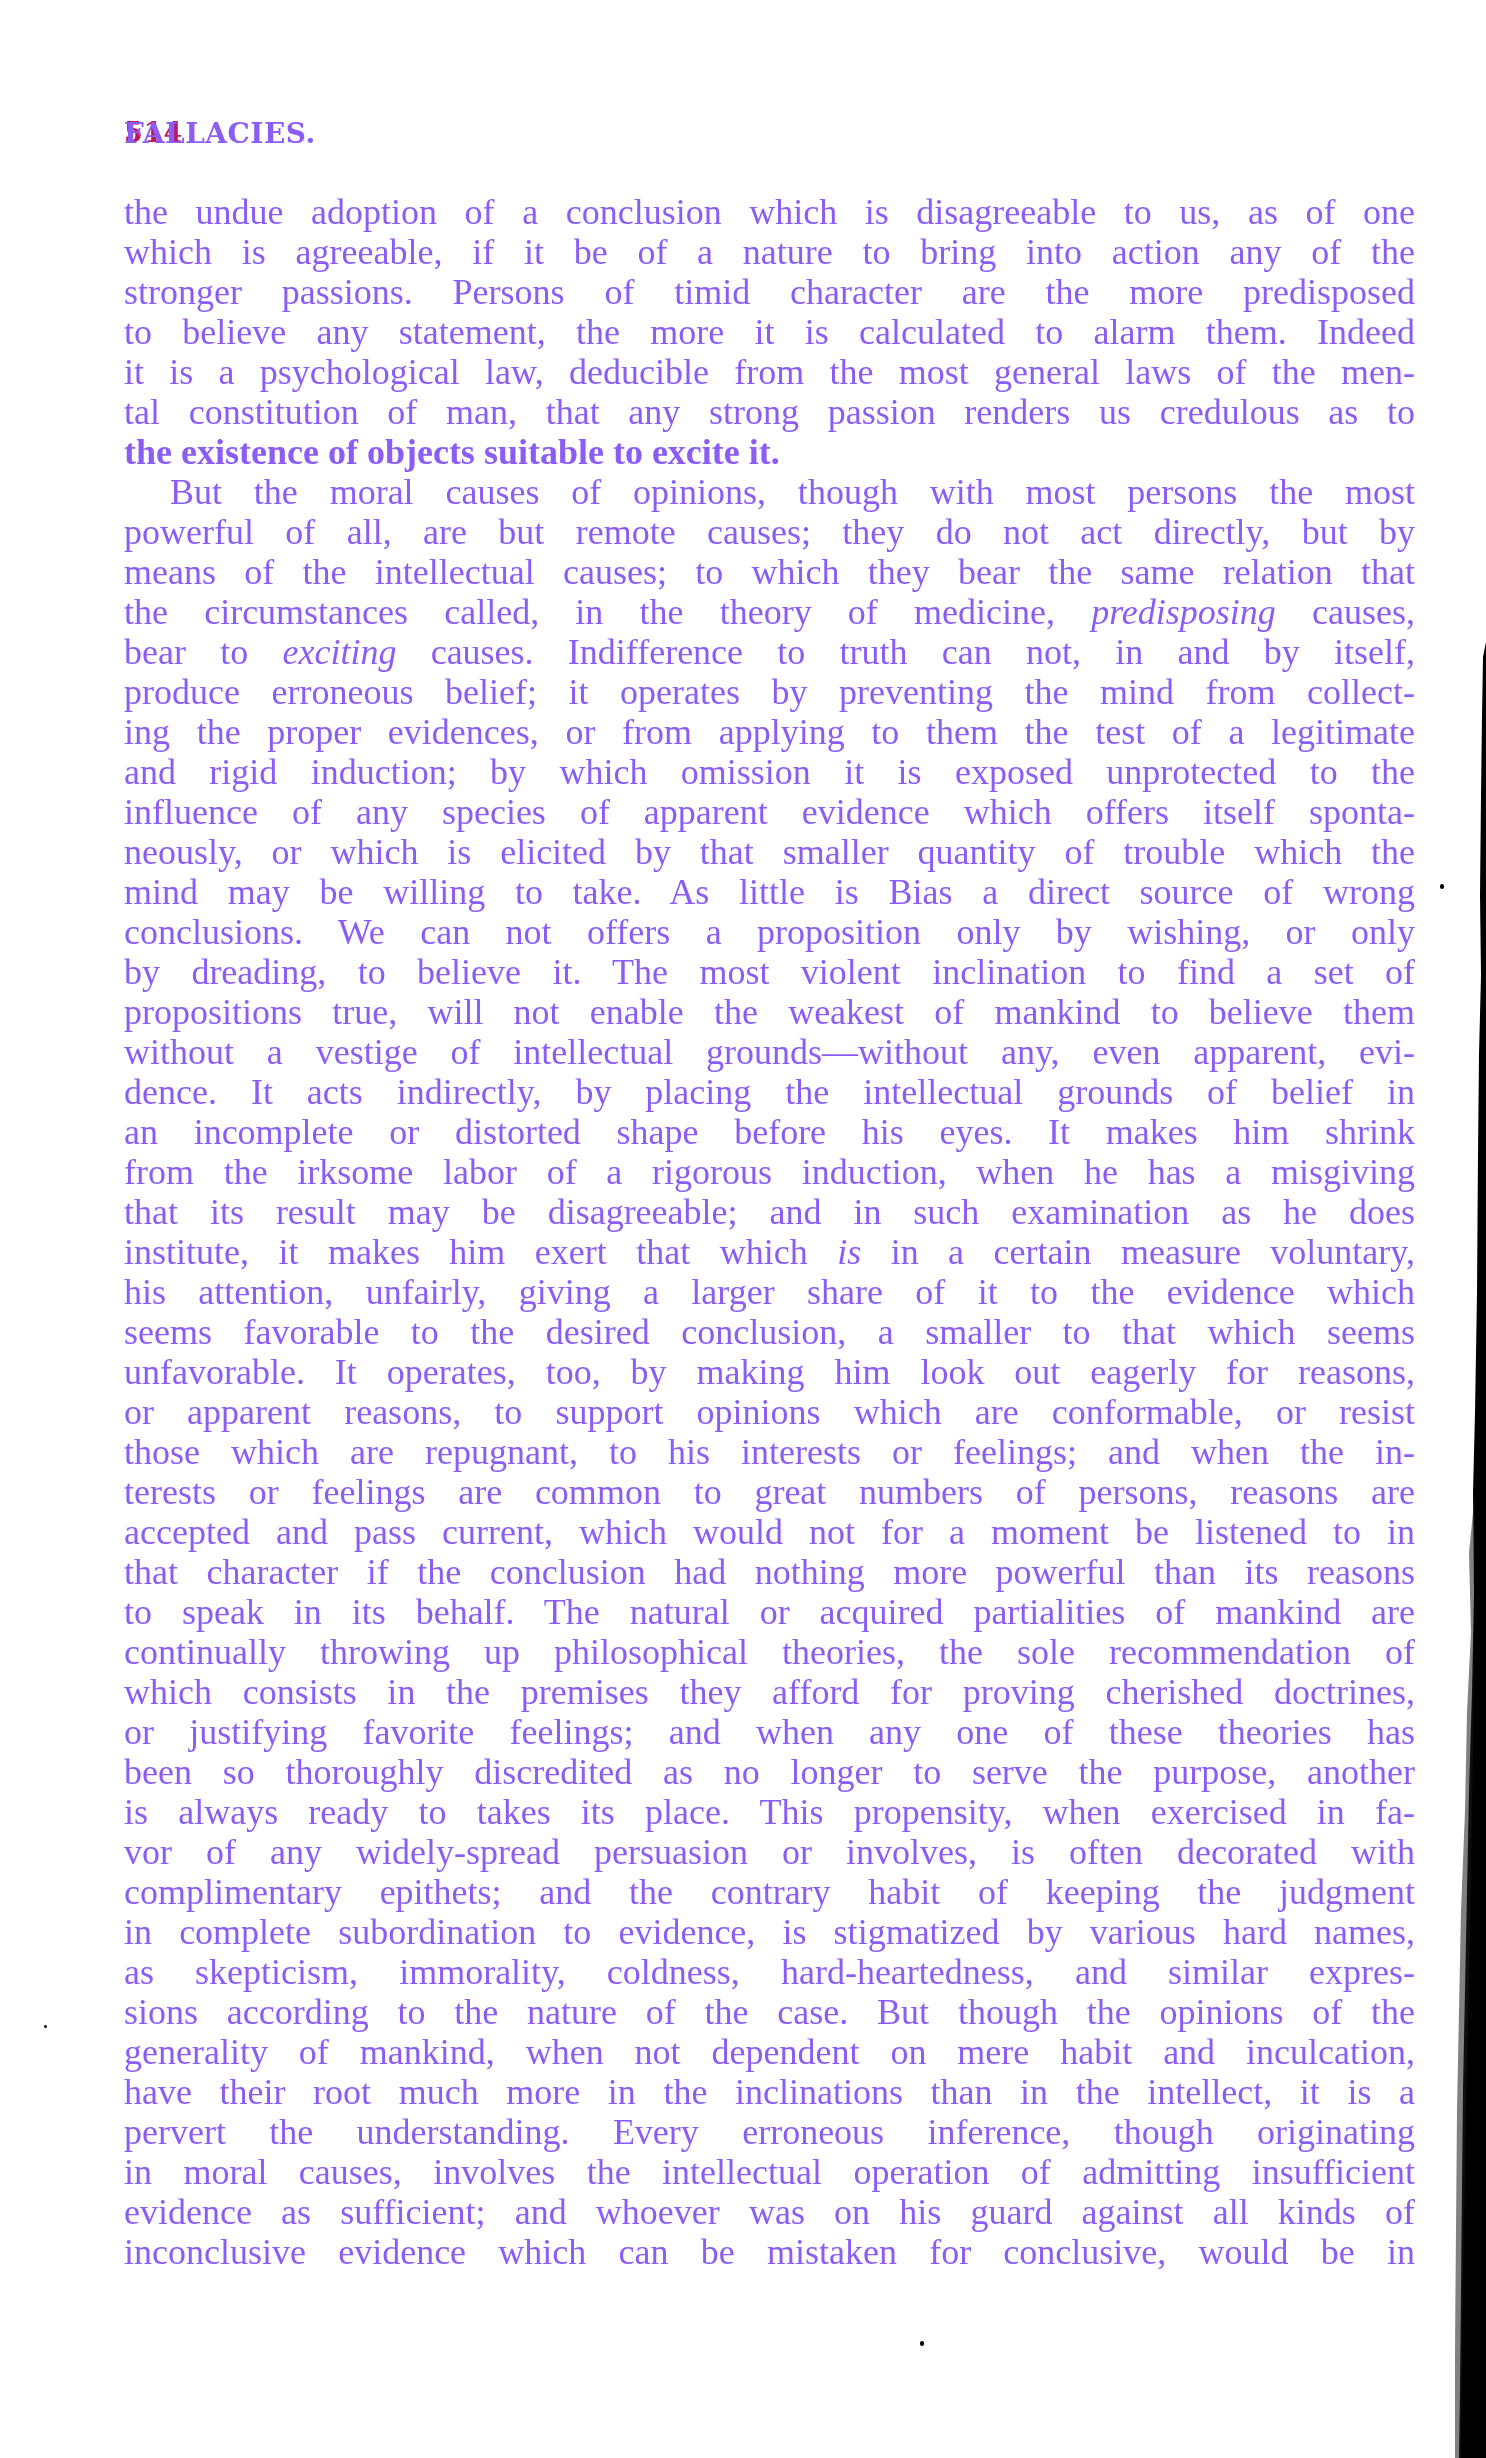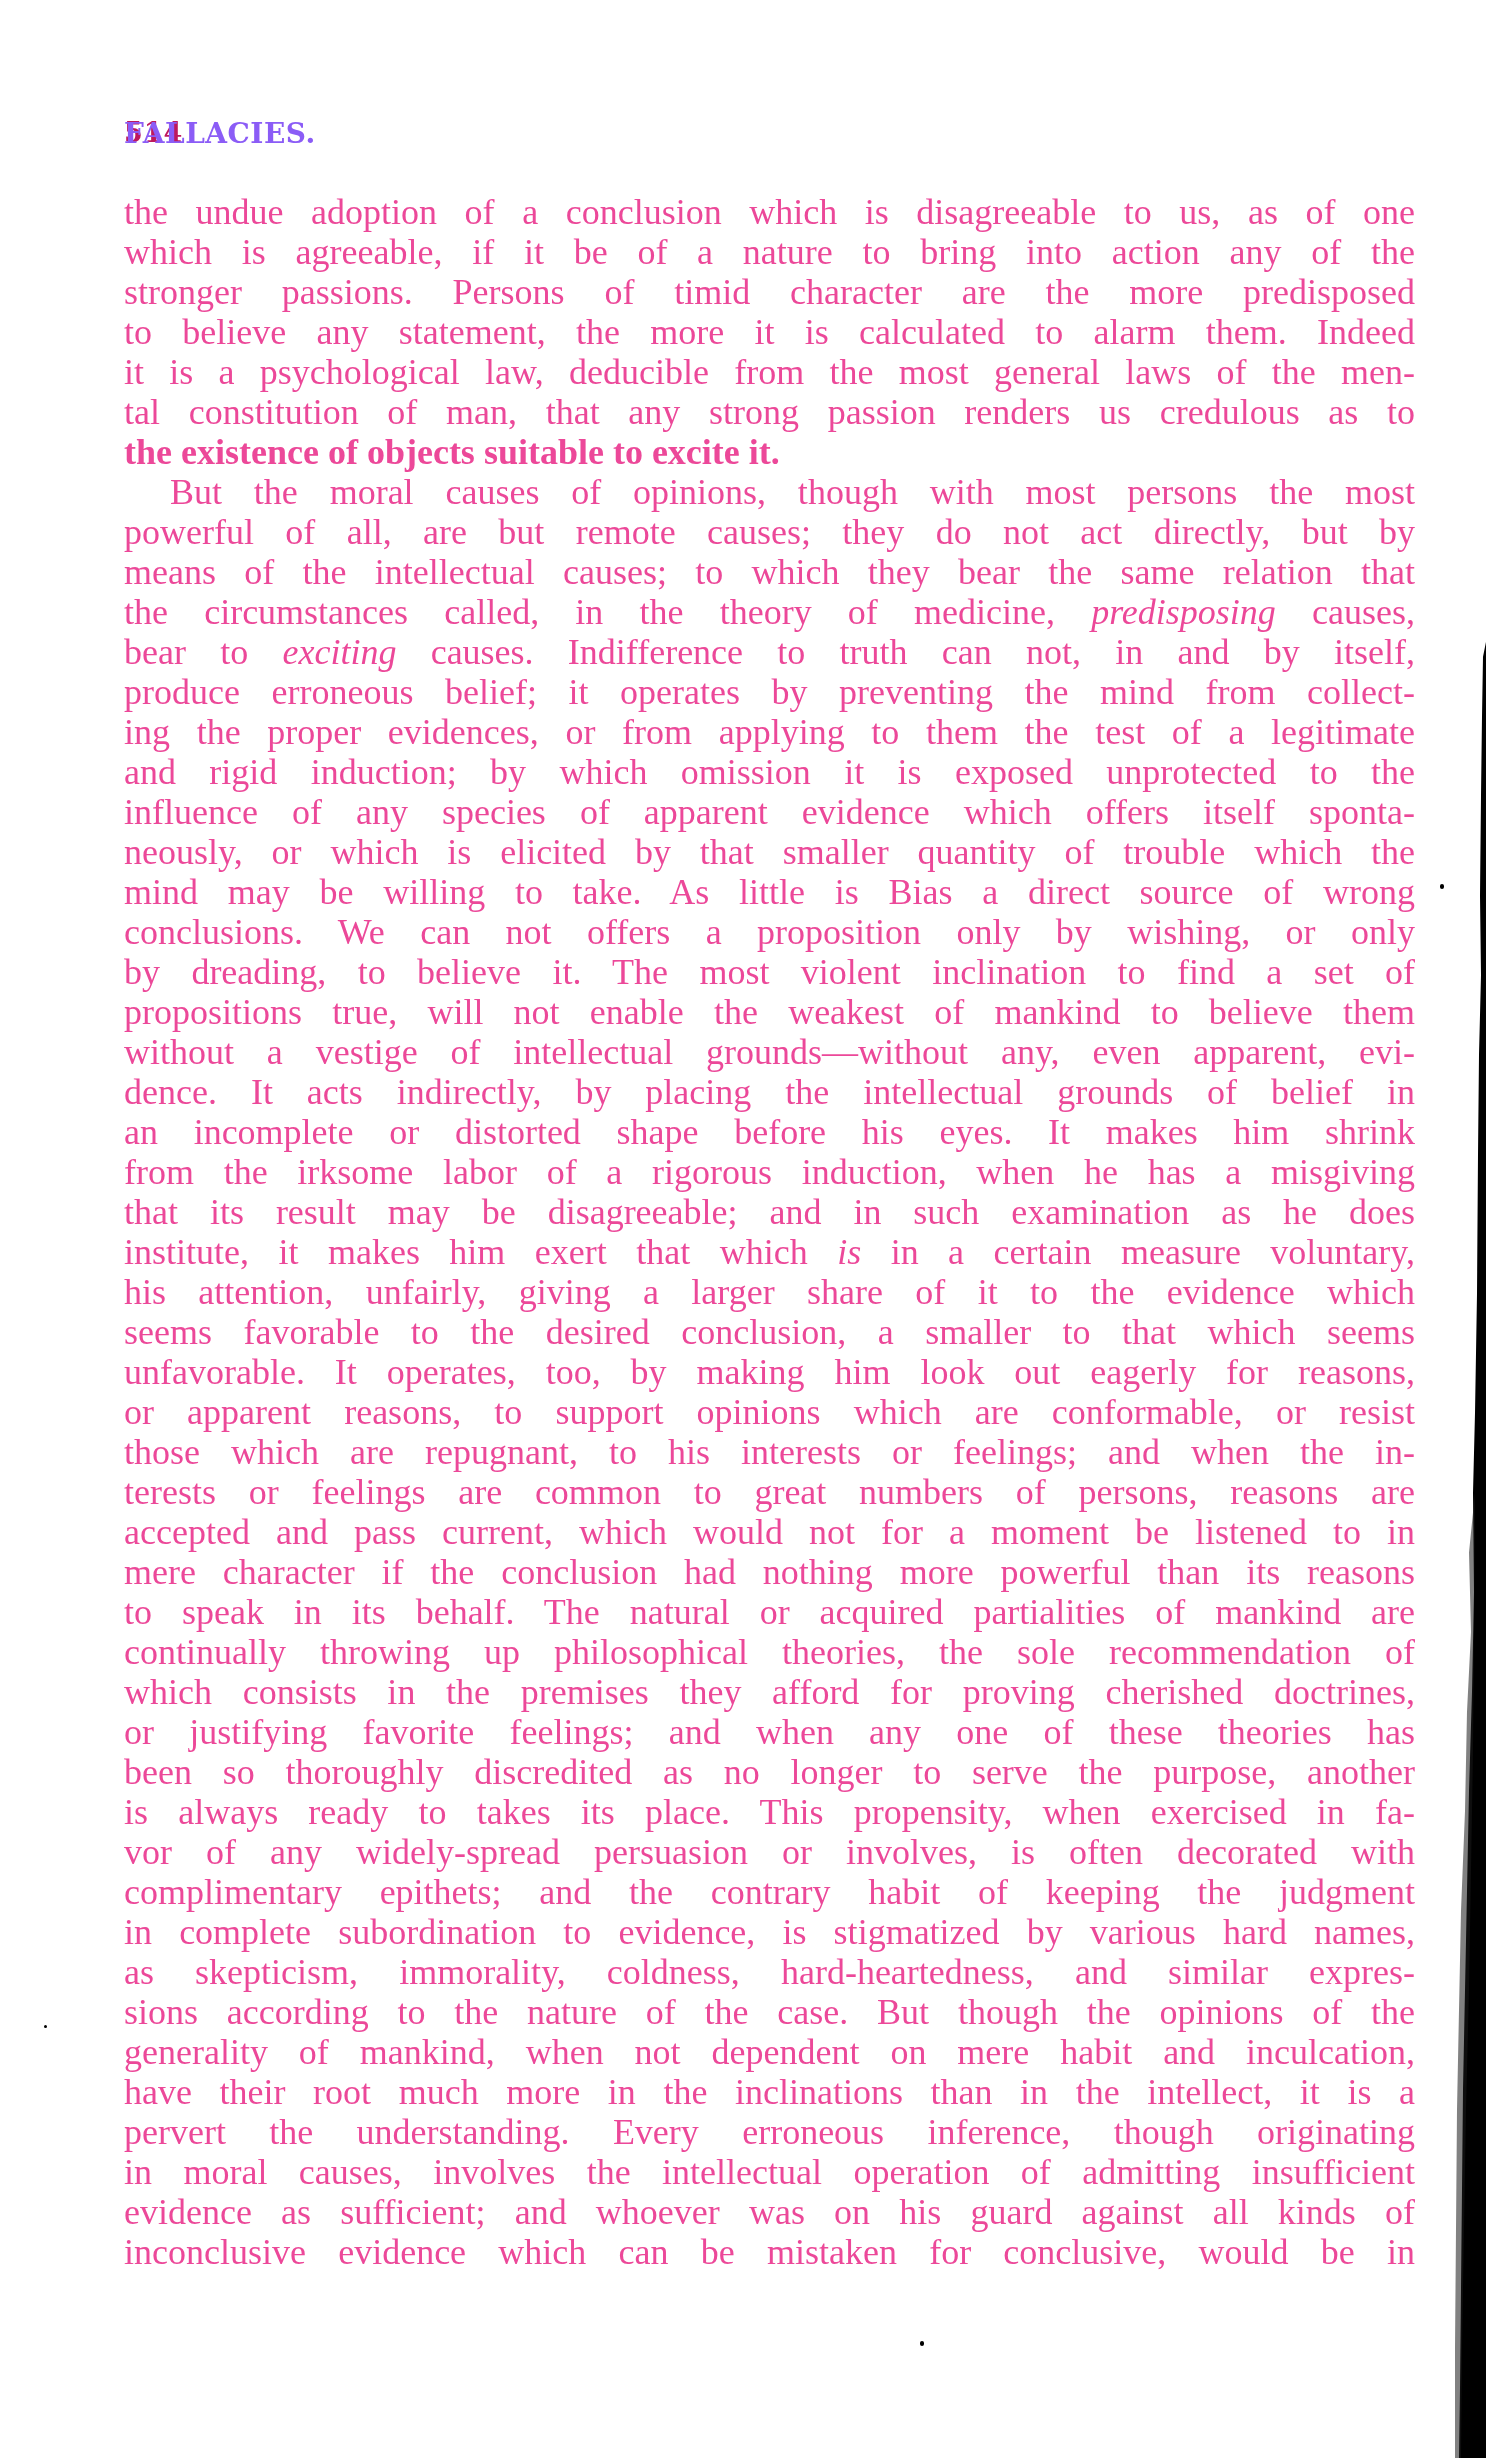--- a/index.html
+++ b/index.html
@@ -1,21 +1,21 @@
 <!DOCTYPE html>
 <html><head>
 <meta charset="utf-8">
 <style>
   html, body { margin: 0; padding: 0; background: #ffffff; }
   body { width: 1487px; height: 2459px; position: relative; overflow: hidden; }
   .page { position: absolute; left: 0; top: 0; width: 1487px; height: 2459px; background: #ffffff; }
   .running-head { position: absolute; top: 117px; left: 124px; width: 1291px; height: 40px; }
   .page-number { position: absolute; left: 0; top: 0; font-family: "DejaVu Serif", serif; font-weight: bold; font-size: 27px; color: #be185d; letter-spacing: 1px; }
   .header-title { position: absolute; left: 0; right: 0; top: 0; text-align: left; font-family: "DejaVu Serif", serif; font-weight: bold; font-size: 28px; color: #8b5cf6; letter-spacing: 0.5px; }
-  .body-text { position: absolute; left: 124px; top: 192px; width: 1291px; font-family: "Liberation Serif", serif; font-size: 36px; color: #ec4899; }
+  .body-text { position: absolute; left: 124px; top: 192px; width: 1291px; font-family: "Liberation Serif", serif; font-size: 36px; color: #8b5cf6; }
   .line { height: 40px; line-height: 40px; white-space: nowrap; text-align: justify; text-align-last: justify; overflow: visible; }
   .line.last { text-align-last: left; font-weight: bold; }
   .line.indent { padding-left: 46px; }
   .line i { font-style: italic; }
   .binding { position: absolute; right: 0; top: 0; width: 40px; height: 2459px; }
   .stray-dot { position: absolute; width: 4px; height: 5px; background: #000; border-radius: 2px; }
 </style>
 </head>
 <body>
 
@@ -53,21 +53,21 @@
       <div class="line">from the irksome labor of a rigorous induction, when he has a misgiving</div>
       <div class="line">that its result may be disagreeable; and in such examination as he does</div>
       <div class="line">institute, it makes him exert that which <i>is</i> in a certain measure voluntary,</div>
       <div class="line">his attention, unfairly, giving a larger share of it to the evidence which</div>
       <div class="line">seems favorable to the desired conclusion, a smaller to that which seems</div>
       <div class="line">unfavorable.  It operates, too, by making him look out eagerly for reasons,</div>
       <div class="line">or apparent reasons, to support opinions which are conformable, or resist</div>
       <div class="line">those which are repugnant, to his interests or feelings; and when the in-</div>
       <div class="line">terests or feelings are common to great numbers of persons, reasons are</div>
       <div class="line">accepted and pass current, which would not for a moment be listened to in</div>
-      <div class="line">mere character if the conclusion had nothing more powerful than its reasons</div>
+      <div class="line">that character if the conclusion had nothing more powerful than its reasons</div>
       <div class="line">to speak in its behalf.  The natural or acquired partialities of mankind are</div>
       <div class="line">continually throwing up philosophical theories, the sole recommendation of</div>
       <div class="line">which consists in the premises they afford for proving cherished doctrines,</div>
       <div class="line">or justifying favorite feelings; and when any one of these theories has</div>
       <div class="line">been so thoroughly discredited as no longer to serve the purpose, another</div>
       <div class="line">is always ready to takes its place.  This propensity, when exercised in fa-</div>
       <div class="line">vor of any widely-spread persuasion or involves, is often decorated with</div>
       <div class="line">complimentary epithets; and the contrary habit of keeping the judgment</div>
       <div class="line">in complete subordination to evidence, is stigmatized by various hard names,</div>
       <div class="line">as skepticism, immorality, coldness, hard-heartedness, and similar expres-</div>

